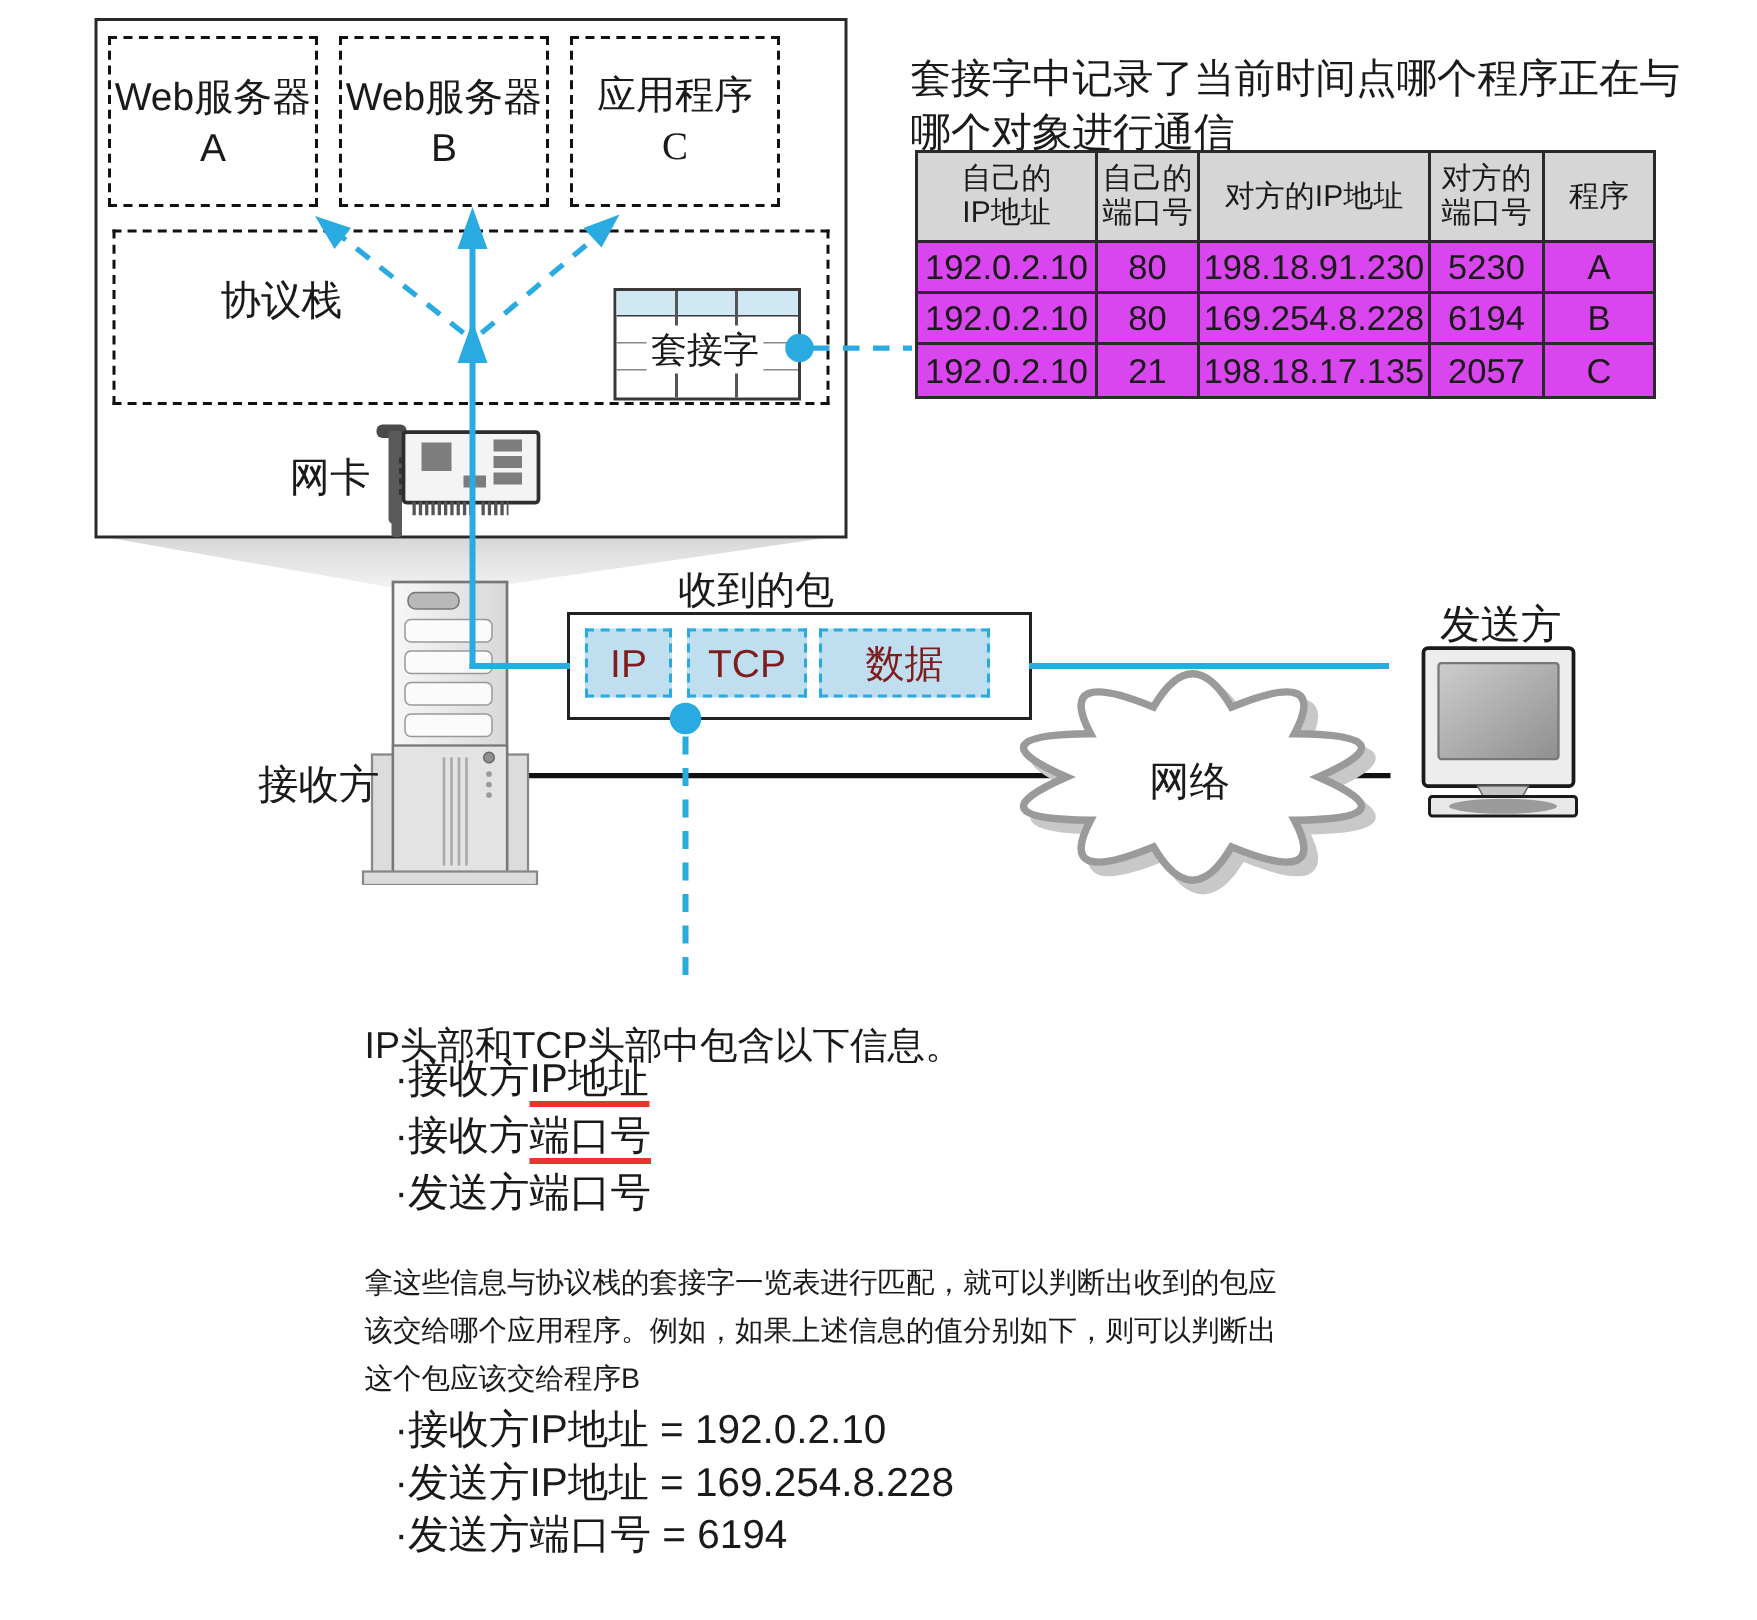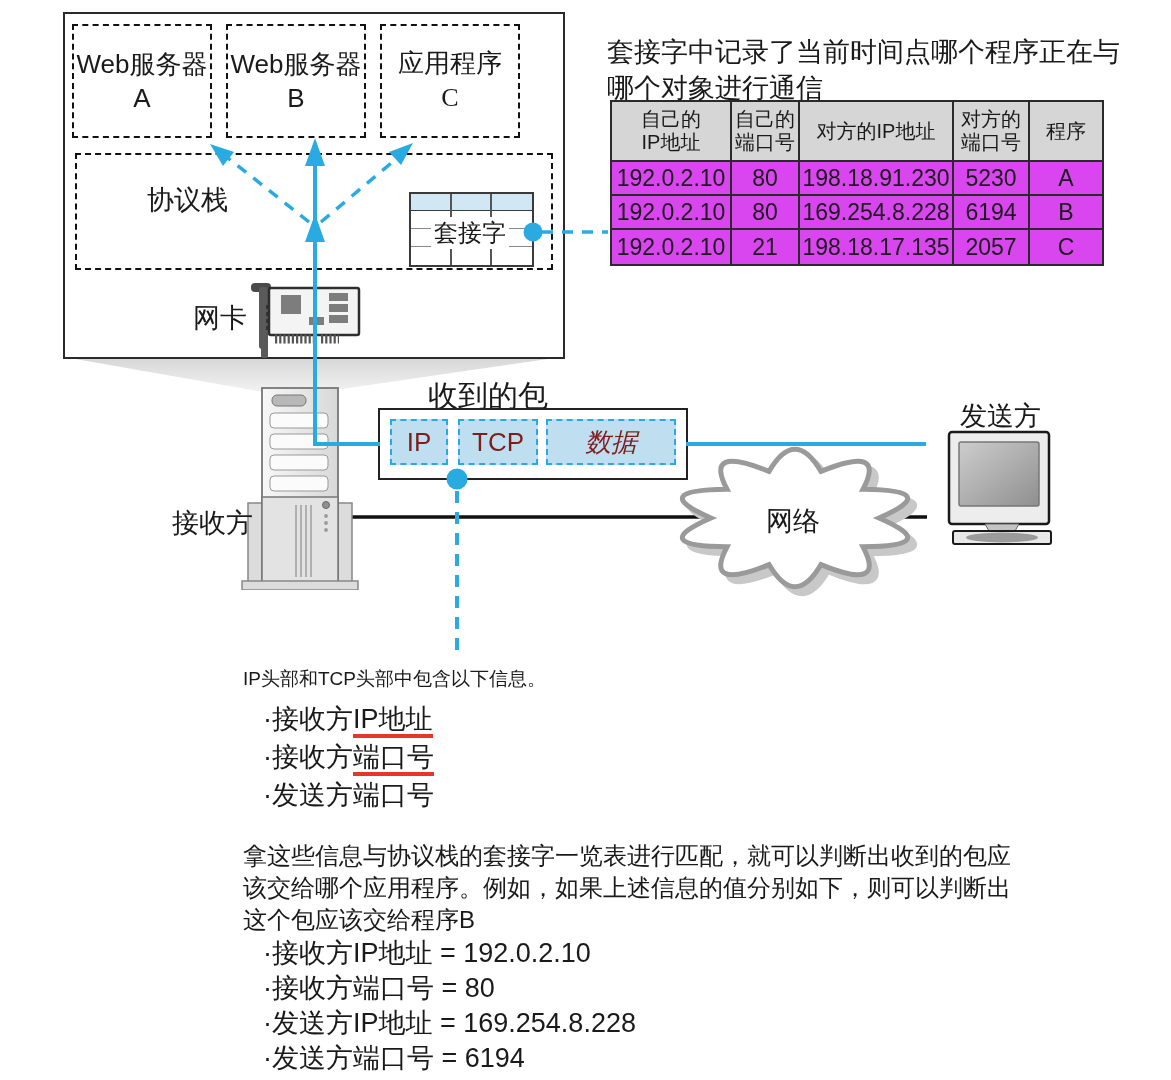--- a/index.html
+++ b/index.html
@@ -24,26 +24,26 @@
   #nic-label{left:193px;top:300px;font-size:27px;z-index:2;}
 
   
   #minitable{left:409px;top:192px;width:121px;height:71px;border:2px solid #3a3a3a;background:#fff;z-index:2;}
   #minitable .mt-header{position:absolute;left:0;top:0;width:100%;height:17px;background:var(--socket-header-blue);border-bottom:1.5px solid #3a3a3a;box-sizing:border-box;}
   .mt-vline{position:absolute;top:0;width:1.5px;height:100%;background:#555;}
   .mt-hline{position:absolute;left:0;width:100%;height:1px;background:#888;}
   #socket-label{left:431px;top:217px;font-size:24px;background:#fff;padding:0 3px;z-index:3;}
 
   
-  #packet-label{left:428px;top:376px;font-size:30px;z-index:2;}
+  #packet-label{left:452px;top:376px;font-size:26px;z-index:2;}
   #packet-box{left:378px;top:408px;width:306px;height:68px;border:2.5px solid #222;background:#fff;z-index:2;}
   .seg{top:419px;height:46px;background:var(--packet-fill);border:2.5px dashed var(--accent-blue);
        box-sizing:border-box;display:flex;align-items:center;justify-content:center;
        font-size:26px;color:#7f1d1d;z-index:3;}
-  #seg-ip{left:390px;width:58px;} #seg-tcp{left:458px;width:80px;} #seg-data{left:546px;width:130px;font-style:italic;}
+  #seg-ip{left:390px;width:58px;} #seg-tcp{left:458px;width:80px;} #seg-data{left:546px;width:114px;}
 
   
   #receiver-label{left:172px;top:505px;font-size:27px;z-index:2;}
   #sender-label{left:960px;top:398px;font-size:27px;z-index:2;}
   #network-label{left:766px;top:503px;font-size:27px;z-index:2;}
 
   
   #nic-icon{left:245px;top:275px;z-index:2;}
   #server-icon{left:240px;top:385px;z-index:2;}
   #monitor-icon{left:945px;top:428px;z-index:2;}
@@ -53,24 +53,24 @@
   #bigtable{left:610px;top:100px;border:2.5px solid #2a2a2a;background:#d946ef;display:grid;
             grid-template-columns:120px 68px 154px 76px 72px;grid-template-rows:60px 34px 34px 34px;z-index:2;}
   #bigtable .cell{border-right:2px solid #2a2a2a;border-bottom:2px solid #2a2a2a;
             display:flex;align-items:center;justify-content:center;box-sizing:border-box;}
   #bigtable .cell:nth-child(5n){border-right:none;}
   #bigtable .cell:nth-child(n+16){border-bottom:none;}
   #bigtable .hcell{background:var(--table-header-gray);font-size:20px;line-height:23px;text-align:center;}
   #bigtable .dcell{font-size:23px;}
 
   
-  #ann-intro{left:243px;top:666px;font-size:19px;z-index:2;}
+  #ann-intro{left:243px;top:680px;font-size:25px;z-index:2;}
   #ann-bullets{left:263px;top:700px;font-size:27px;line-height:38px;z-index:2;}
   .u{border-bottom:4px solid var(--underline-red);}
-  #ann-paragraph{left:243px;top:840px;font-size:24px;line-height:32px;z-index:2;}
+  #ann-paragraph{left:243px;top:840px;font-size:19px;line-height:32px;z-index:2;}
   #ann-values{left:263px;top:936px;font-size:27px;line-height:35px;z-index:2;}
 </style>
 </head>
 <body>
 
 <div class="canvas">
 
   <svg id="layer1" class="layer" width="1171" height="1080">
     <defs>
       <linearGradient id="gfun" x1="0" y1="0" x2="0" y2="1">
@@ -212,21 +212,20 @@
   <div id="ann-bullets" class="abs">
     <div><span>·接收方</span><span class="u">IP地址</span></div>
     <div><span>·接收方</span><span class="u">端口号</span></div>
     <div><span>·发送方端口号</span><span class="u"></span></div>
   </div>
   <div id="ann-paragraph" class="abs pre">拿这些信息与协议栈的套接字一览表进行匹配，就可以判断出收到的包应
 该交给哪个应用程序。例如，如果上述信息的值分别如下，则可以判断出
 这个包应该交给程序B</div>
   <div id="ann-values" class="abs">
     <div>·接收方IP地址 = 192.0.2.10</div>
-    <div>·接收方端口号 = 80</div>
     <div>·发送方IP地址 = 169.254.8.228</div>
     <div>·发送方端口号 = 6194</div>
   </div>
 
   <svg id="layer2" class="layer" width="1171" height="1080">
     <g style="stroke:var(--accent-blue)" fill="none">
       <line x1="315" y1="444" x2="378" y2="444" stroke-width="4" stroke-linecap="square"></line>
       <line x1="686" y1="444" x2="926" y2="444" stroke-width="4"></line>
       <line x1="315" y1="444" x2="315" y2="166" stroke-width="4" stroke-linecap="square"></line>
       <line x1="309" y1="222" x2="228" y2="158" stroke-width="3.5" stroke-dasharray="11 9"></line>

